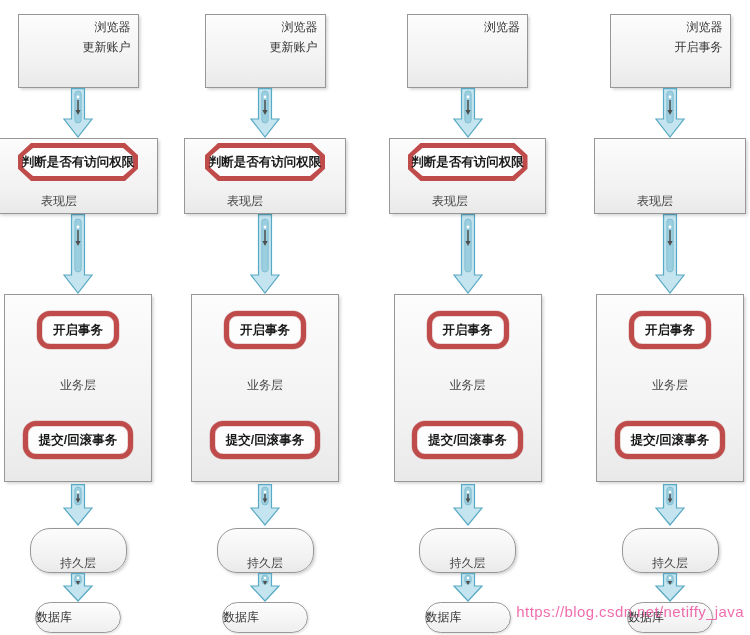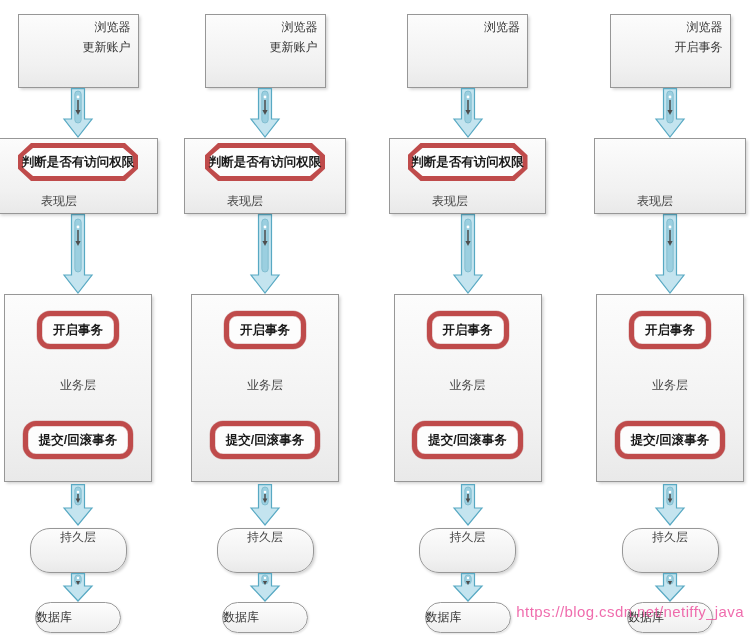--- a/index.html
+++ b/index.html
@@ -32,21 +32,21 @@
   }
   .layer-label{font-size:12px;color:#444;}
   .pres-label{position:absolute;bottom:3px;left:0;right:0;text-align:left;margin-left:42px;}
   .biz-box{
     width:148px;height:188px;
     display:flex;flex-direction:column;align-items:center;justify-content:space-between;
     padding:16px 0 22px;box-sizing:border-box;
   }
   .pers-box{
     width:97px;height:45px;margin-top:2px;
-    display:flex;align-items:flex-start;justify-content:center;border-radius:20px;
+    display:flex;align-items:flex-end;justify-content:center;border-radius:20px;
   }
   .db-pill{
     width:86px;height:31px;border-radius:16px;
     box-sizing:border-box;
     background:linear-gradient(180deg,#fdfdfd,#efefef);
     border:1px solid #9a9a9a;
     box-shadow:1px 1px 2px rgba(0,0,0,0.12);
     display:flex;align-items:center;
     font-size:12px;color:#333;
   }

